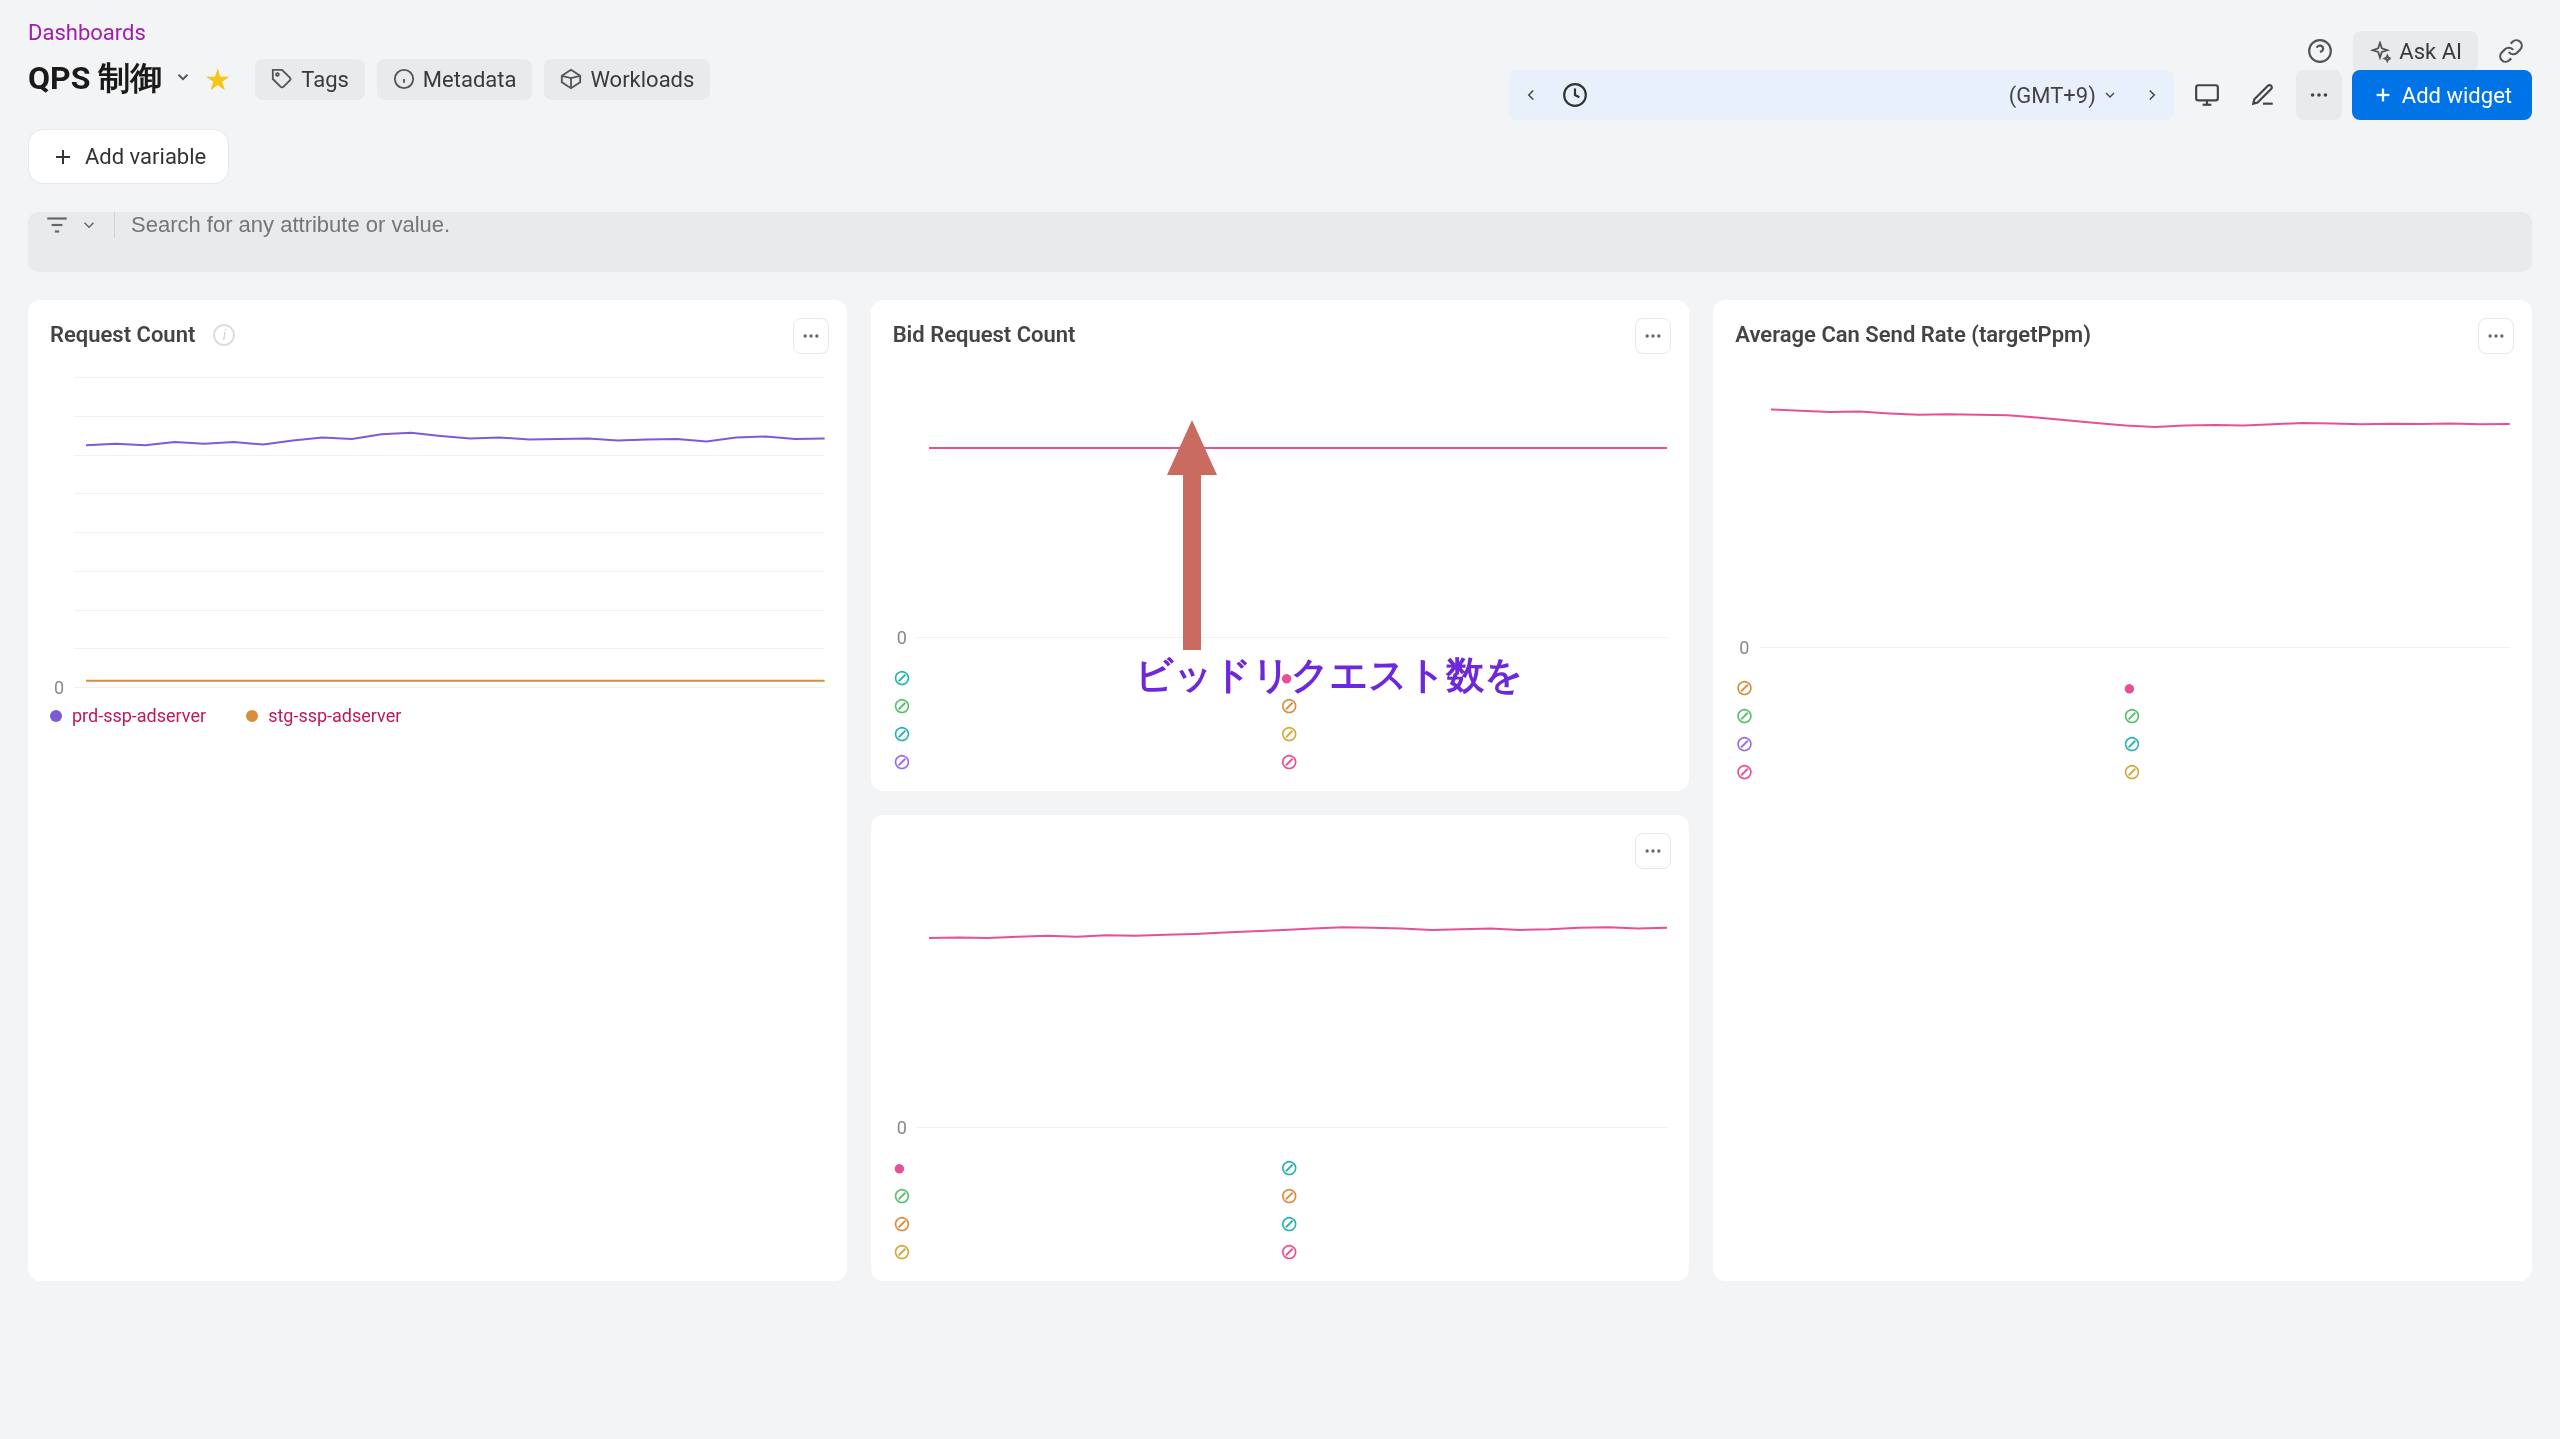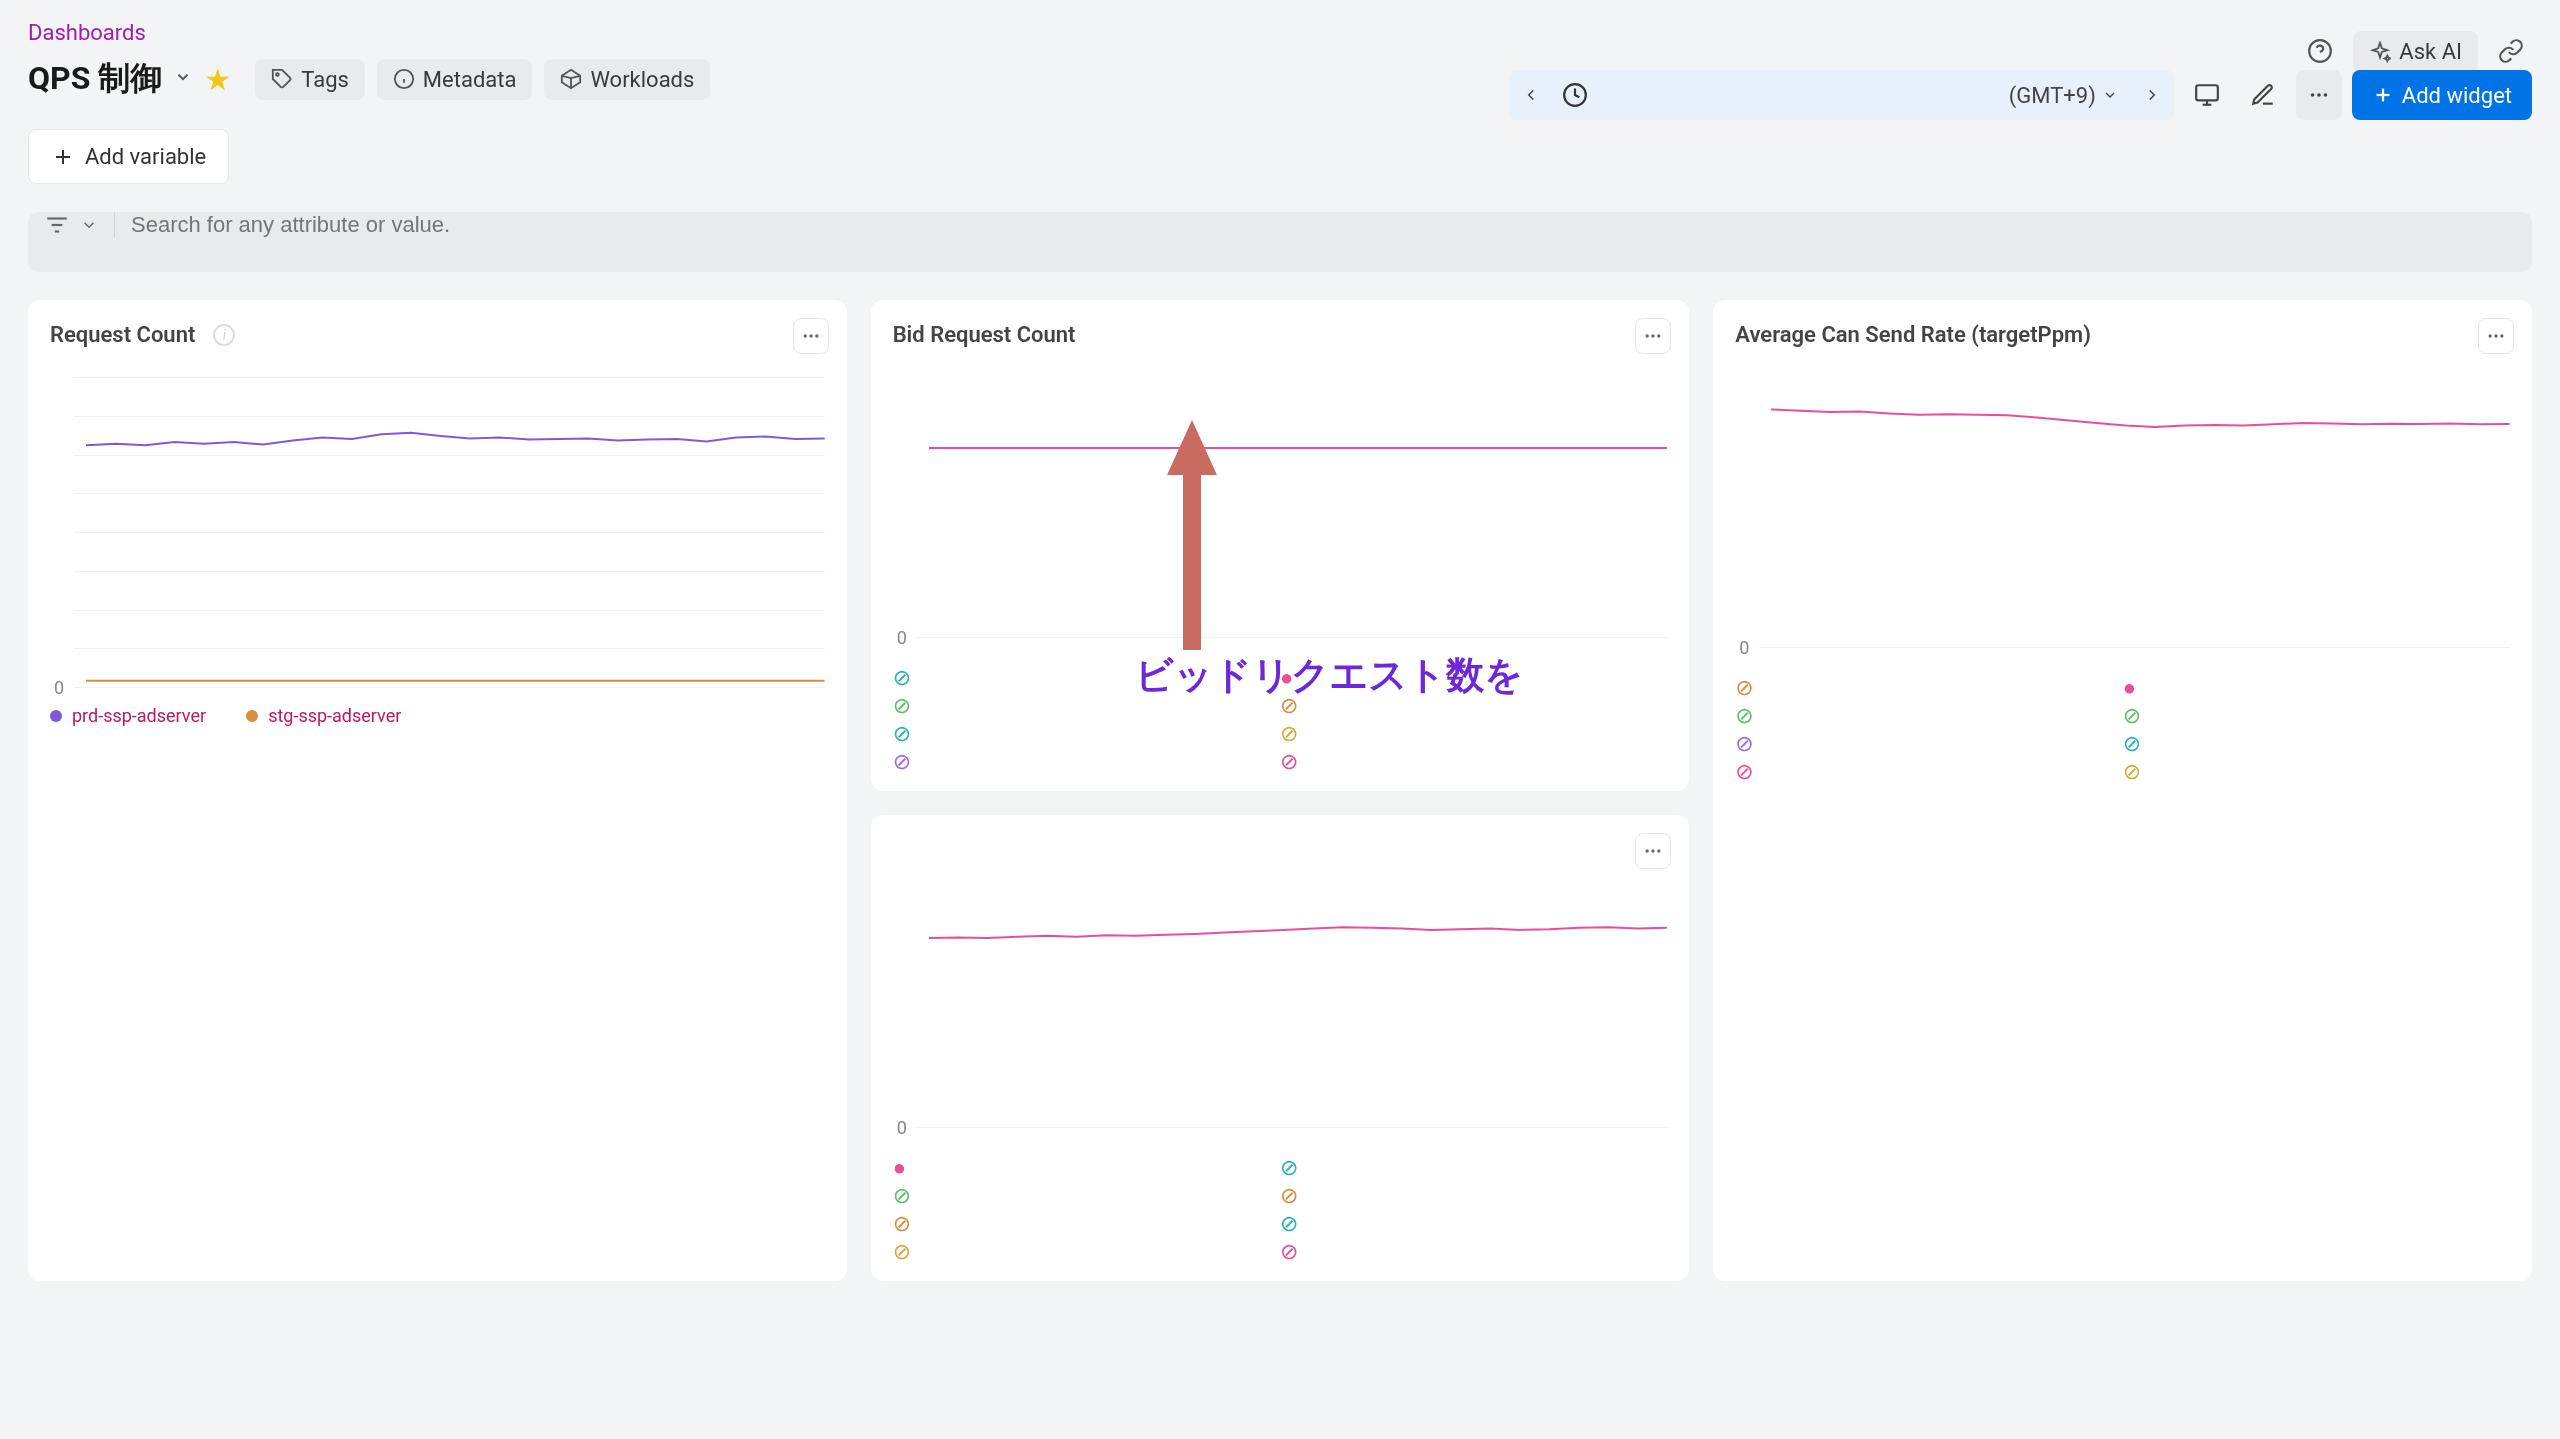--- a/index.html
+++ b/index.html
@@ -161,21 +161,21 @@
   height: 50px;
   cursor: pointer;
 }
 
 .add-variable-btn {
   display: inline-flex;
   align-items: center;
   gap: 10px;
   background: #fff;
   border: 1px solid #e5e7eb;
-  border-radius: 8px;
+  border-radius: 15px;
   padding: 14px 22px;
   font-size: 22px;
   color: #333;
   margin-left: 28px;
   margin-bottom: 28px;
   cursor: pointer;
 }
 
 .filter-bar {
   margin: 0 28px 28px 28px;

